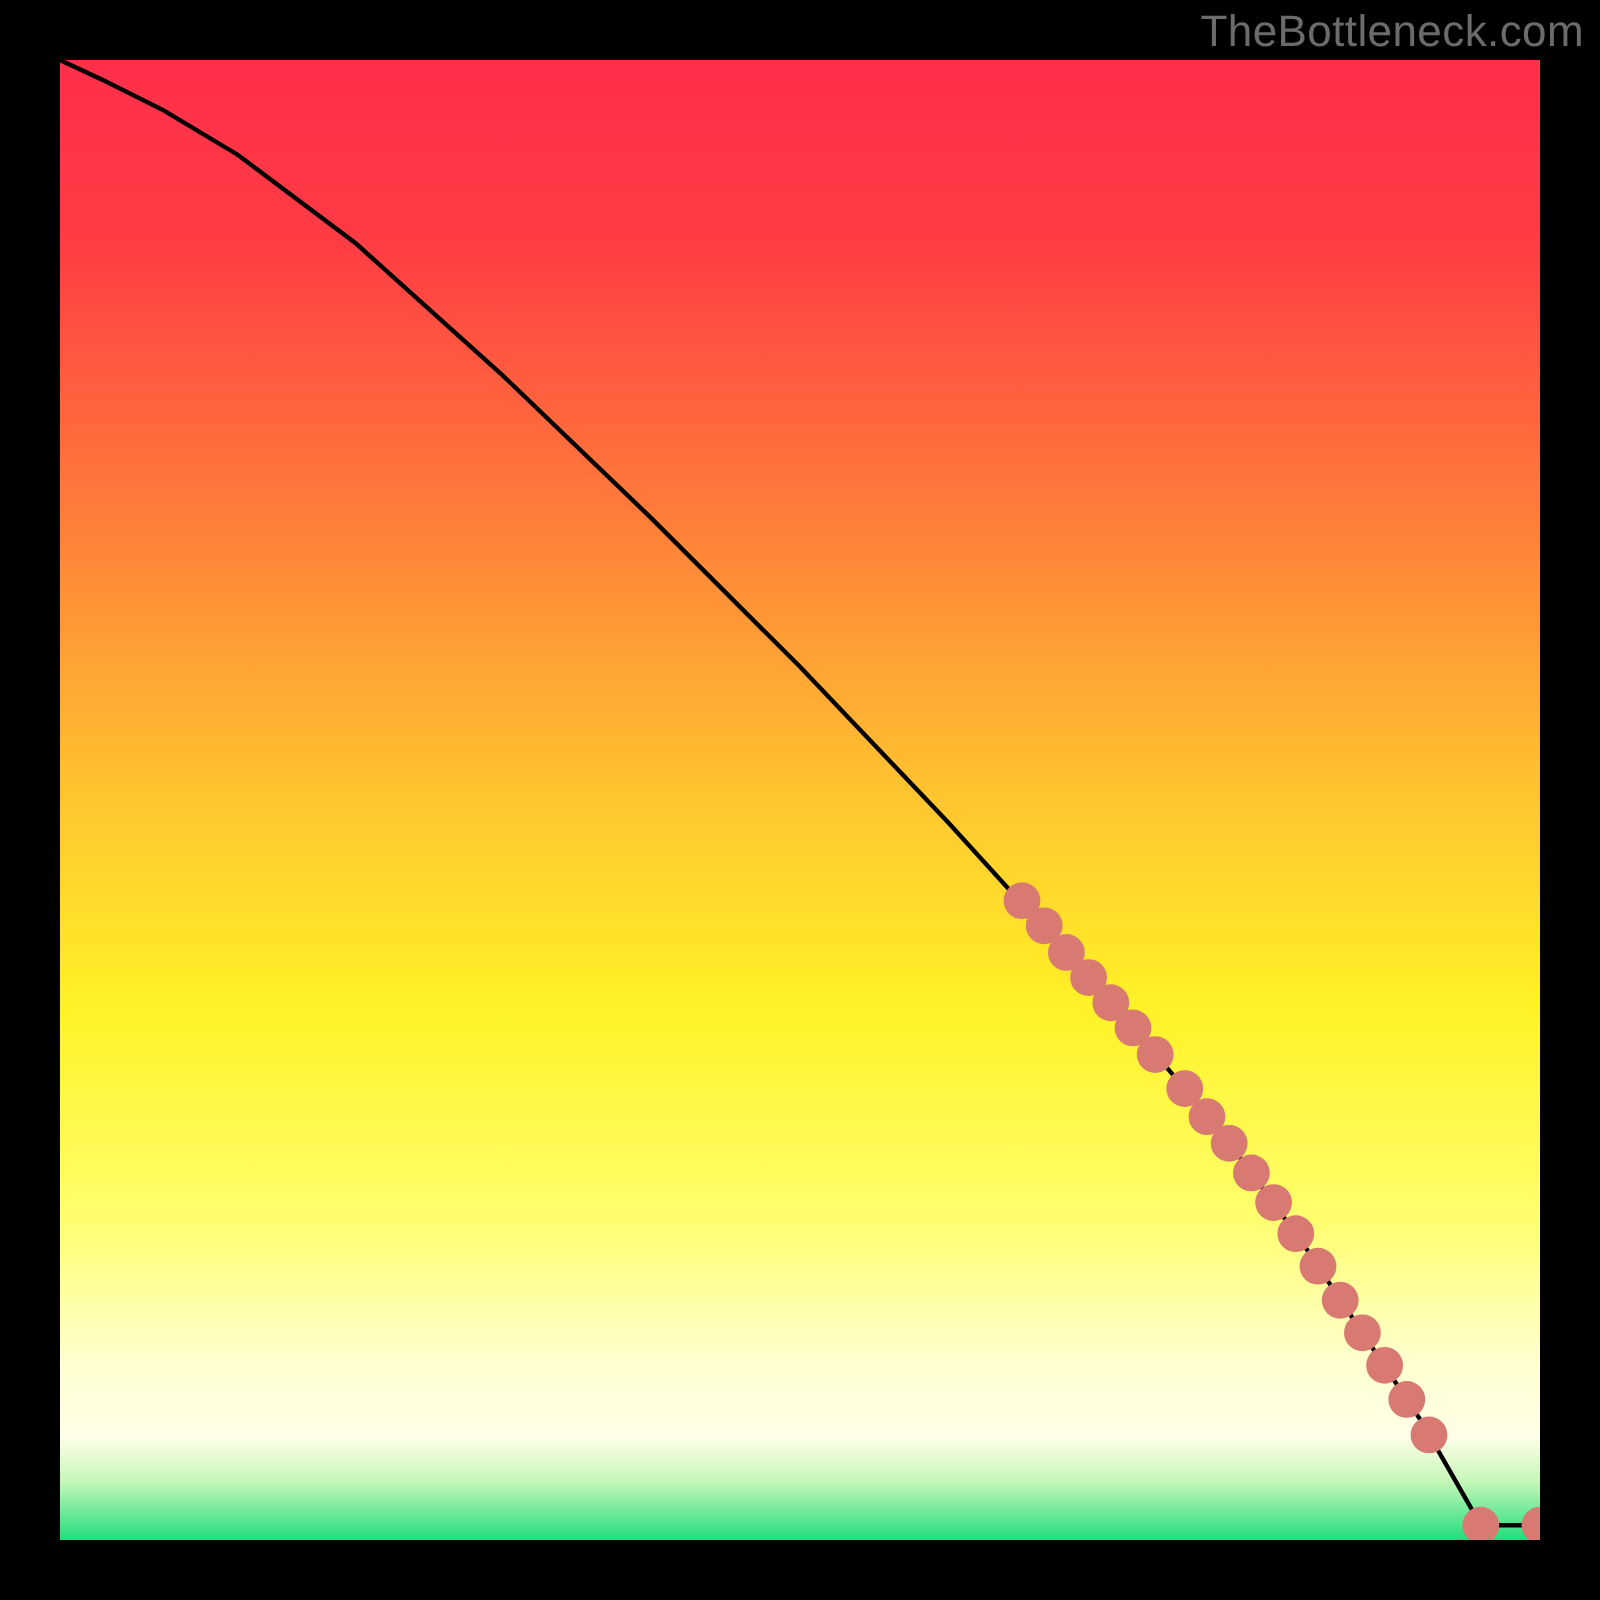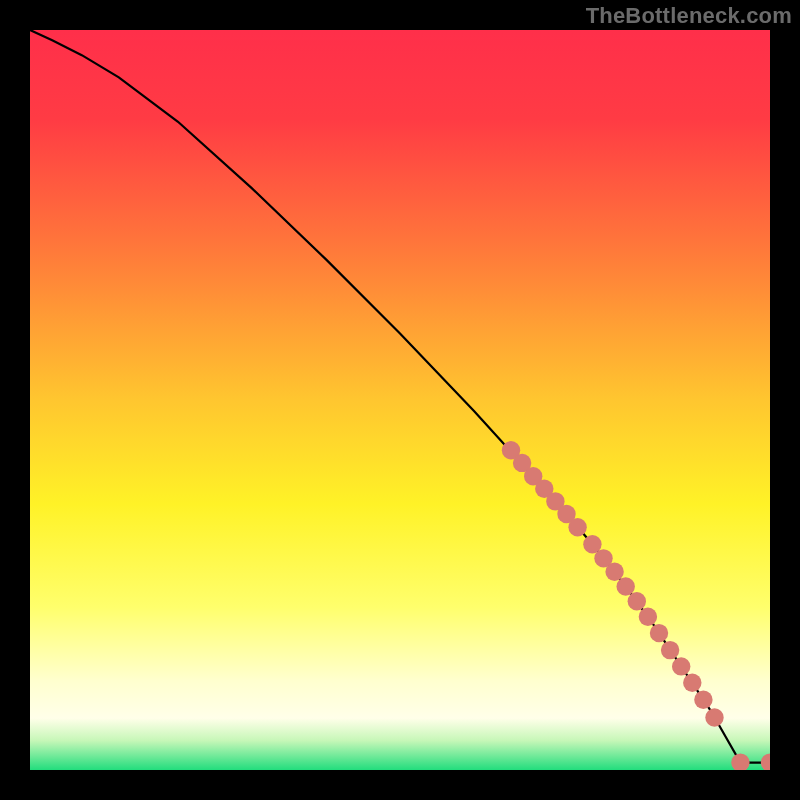--- a/index.html
+++ b/index.html
@@ -16,21 +16,21 @@
     height: 800px;
     background: #000;
   }
   .watermark {
     position: absolute;
     top: 3px;
     right: 8px;
     color: #6b6b6b;
     font-size: 22px;
     letter-spacing: 0.2px;
-    font-weight: 700;
+    font-weight: 400;
   }
   .plot {
     position: absolute;
     left: 30px;
     top: 30px;
     width: 740px;
     height: 740px;
   }
   svg { display: block; }
 </style>

